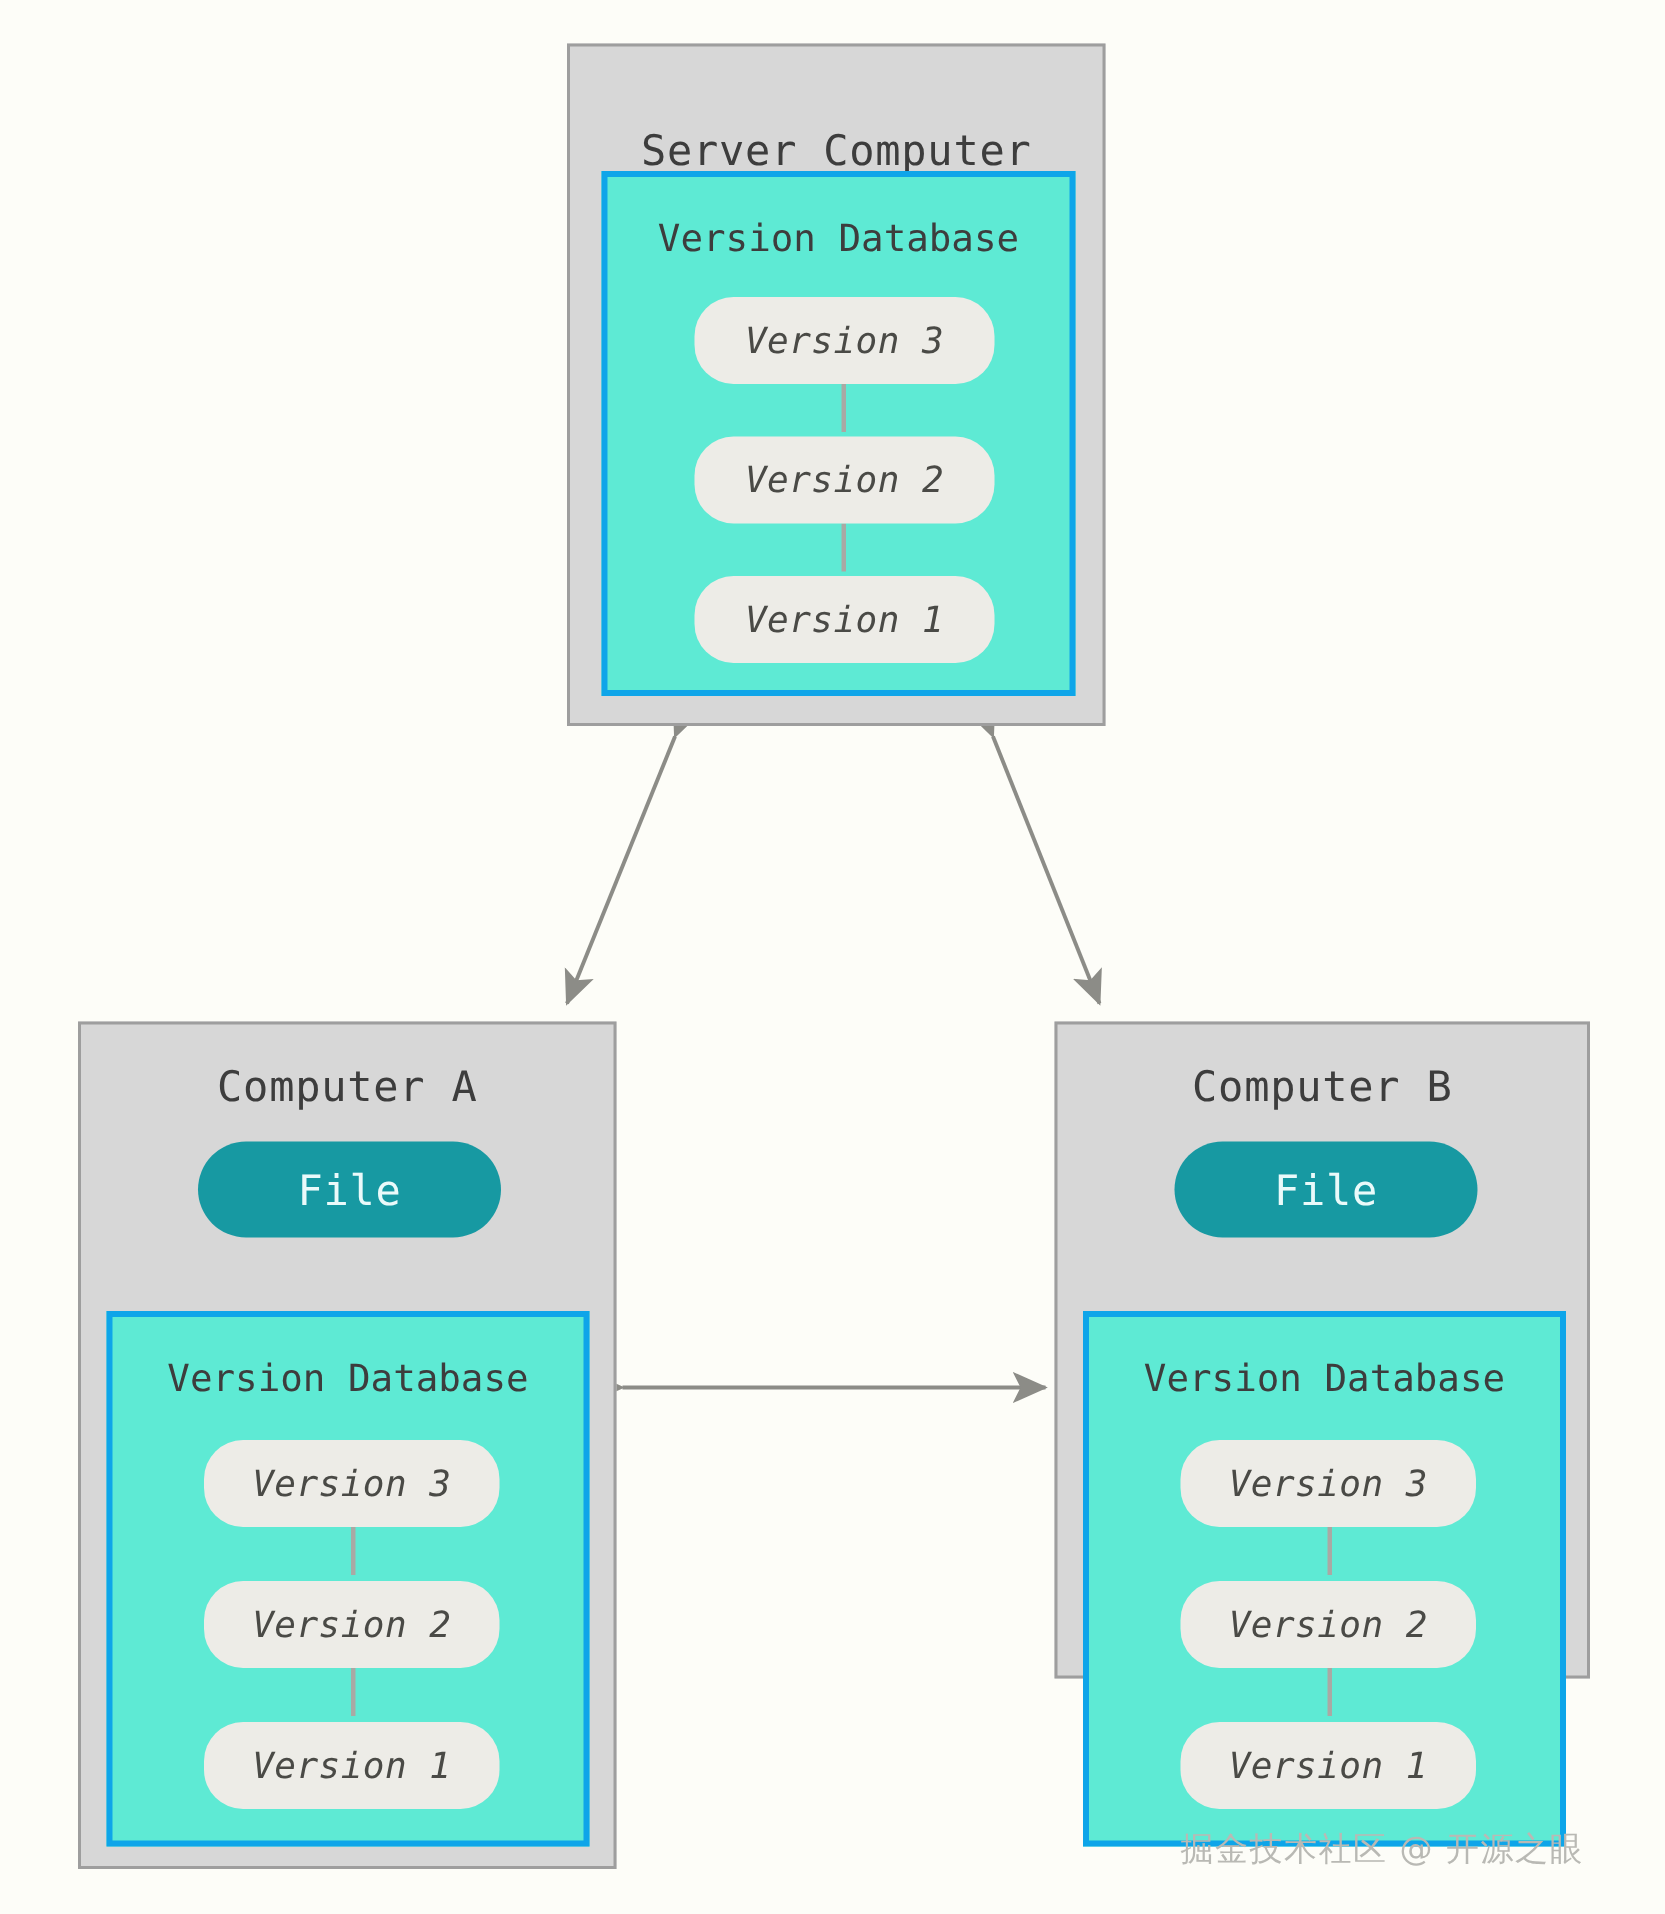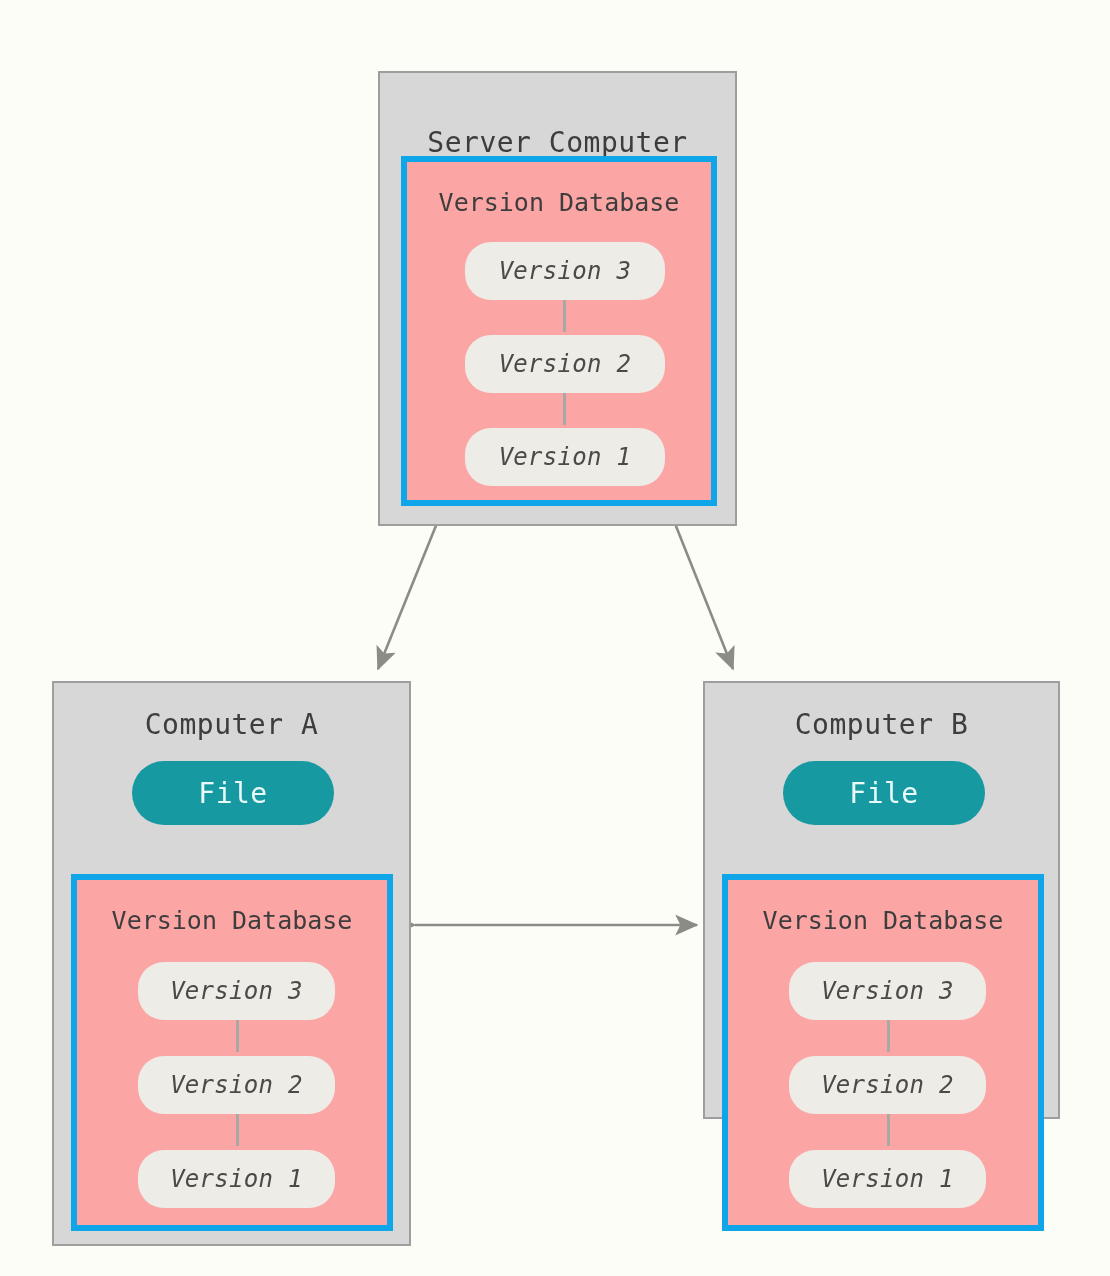--- a/index.html
+++ b/index.html
@@ -37,22 +37,22 @@
     text-align: center;
     color: #3d3d3d;
     font-size: 28px;
     letter-spacing: 0.5px;
     white-space: nowrap;
   }
 
   
   .vdb {
     position: absolute;
-    background: #fca5a5;
-    border: 6px solid #0ea5e9;
+    background: #5eead4;
+    border: 4px solid #0ea5e9;
     box-sizing: border-box;
   }
   .vdb-title {
     position: absolute;
     left: 0;
     width: 100%;
     text-align: center;
     color: #3d3d3d;
     font-size: 25px;
     white-space: nowrap;
@@ -142,21 +142,21 @@
 
     <g>
       <line x1="231" y1="876" x2="231" y2="828" stroke="#8c8c87" stroke-width="3" marker-end="url(#ah2)"></line>
     </g>
 
     <g>
       <line x1="882" y1="876" x2="882" y2="828" stroke="#8c8c87" stroke-width="3" marker-end="url(#ah2)"></line>
     </g>
   </svg>
 
-  <div class="machine" style="left:378px; top:29px; width:359px; height:455px;margin-top:42px;">
+  <div class="machine" style="left:378px; top:29px; width:359px; height:455px;">
     <div class="machine-title" style="top:53px;">Server Computer</div>
 
     <div class="vdb" style="left:21px; top:83px; width:316px; height:350px;">
       <div class="vdb-title" style="top:26px;">Version Database</div>
 
       <div class="pill-connector" style="left:156px; top:138px; height:32px;"></div>
       <div class="pill-connector" style="left:156px; top:231px; height:32px;"></div>
 
       <div class="pill" style="left:58px; top:80px; width:200px; height:58px;">
         <span>Version 3</span>
@@ -213,14 +213,15 @@
       </div>
       <div class="pill" style="left:61px; top:176px; width:197px; height:58px;">
         <span>Version 2</span>
       </div>
       <div class="pill" style="left:61px; top:270px; width:197px; height:58px;">
         <span>Version 1</span>
       </div>
     </div>
   </div>
 
+  <div class="watermark" style="left:787px; top:1218px;">掘金技术社区 @ 开源之眼</div>
 
 </div>
 
 </body></html>

